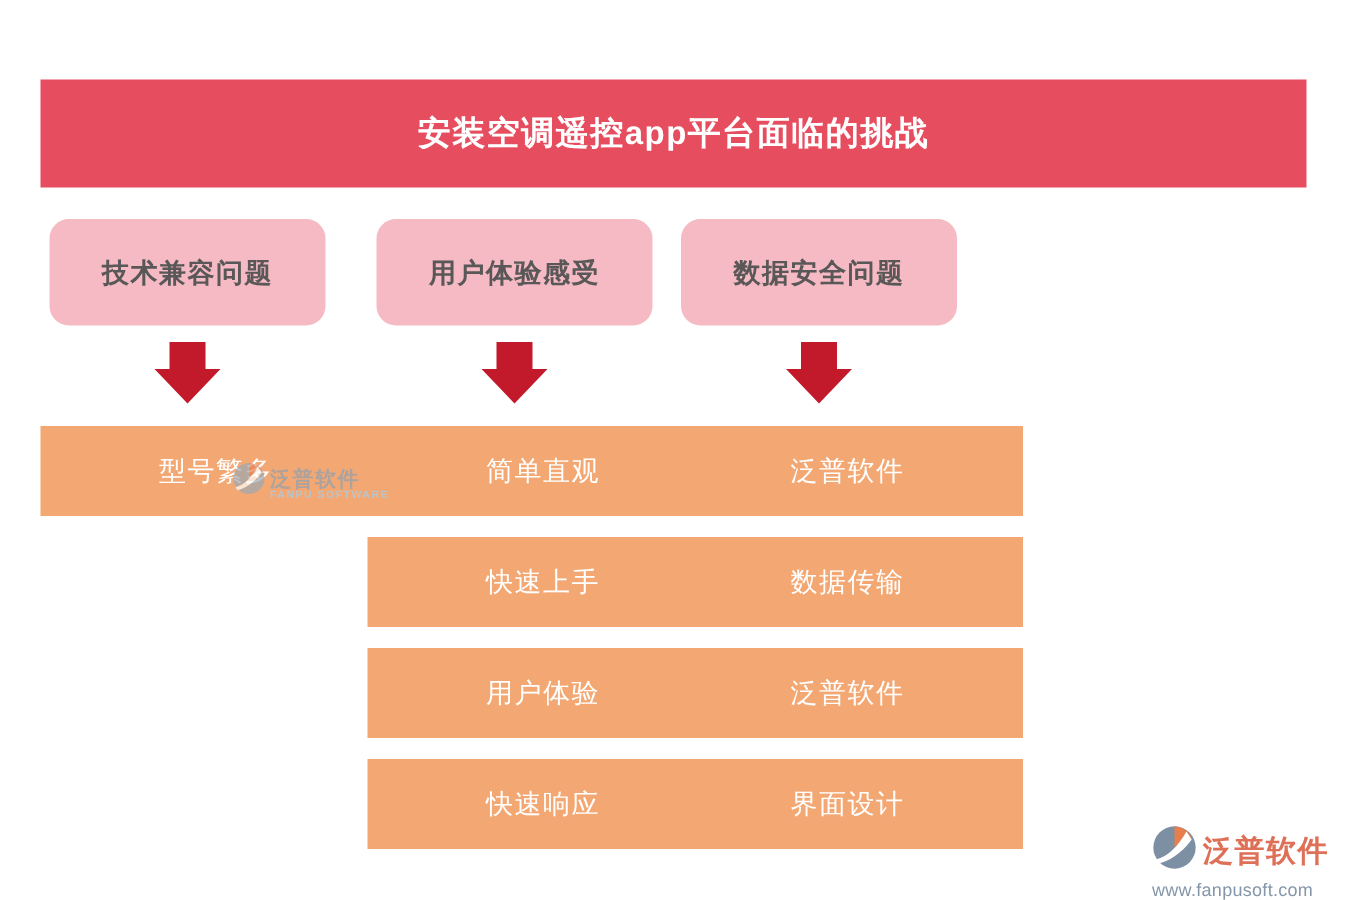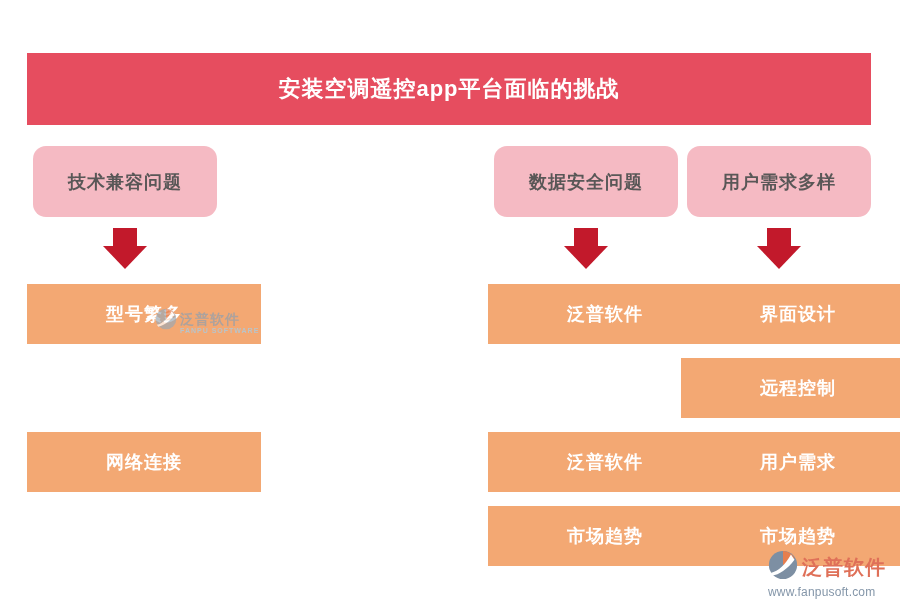--- a/index.html
+++ b/index.html
@@ -9,42 +9,42 @@
     position:relative; width:900px; height:600px; background:#fff; overflow:hidden;
   }
   .banner {
     position:absolute; left:27px; top:53px; width:844px; height:72px;
     background:var(--banner_red,#E64D5F);
     color:#fff; font-size:22px; font-weight:bold;
     display:flex; align-items:center; justify-content:center;
     letter-spacing:1px;
   }
   .column { position:absolute; top:146px; width:196px; height:424px;text-align:right; }
-  .col-0 { left:27px; } .col-1 { left:245px; } .col-2 { left:488px; } .col-3 { left:681px; }
+  .col-0 { left:27px; } .col-1 { left:245px; } .col-2 { left:448px; } .col-3 { left:681px; }
   .cat-header {
     position:absolute; top:0; left:6px; right:6px; height:71px;
     background:var(--pink,#F5BAC3); border-radius:13px;
     color:var(--header_text,#595757); font-size:18px; font-weight:bold;
     display:flex; align-items:center; justify-content:center;
     letter-spacing:1px;
   }
   .arrow { position:absolute; top:82px; left:50%; transform:translateX(-50%); width:44px; height:40px; }
   .arrow .stem {
     position:absolute; top:0; left:10px; width:24px; height:18px;
     background:var(--arrow_red,#C2192B);
   }
   .arrow .head {
     position:absolute; top:18px; left:0; width:0; height:0;
     border-left:22px solid transparent; border-right:22px solid transparent;
     border-top:23px solid var(--arrow_red,#C2192B);
   }
   .item {
     position:absolute; left:0; width:234px; height:60px;
     background:var(--orange,#F3A873);
-    color:#fff; font-size:18px; font-weight:bold;
+    color:#fff; font-size:18px; font-weight:normal;
     display:flex; align-items:center; justify-content:center;
     letter-spacing:1px;
   }
   .row-0 { top:138px; } .row-1 { top:212px; } .row-2 { top:286px; } .row-3 { top:360px; }
 
   
   .watermark {
     position:absolute; left:155px; top:308px; width:110px; height:36px;
     display:flex; align-items:flex-start; opacity:.8; pointer-events:none;
   }
@@ -74,46 +74,46 @@
 
   <div class="banner">安装空调遥控app平台面临的挑战</div>
 
   <div class="column col-0">
     <div class="cat-header">技术兼容问题</div>
     <div class="arrow">
         <div class="stem"></div>
         <div class="head"></div>
       </div>
     <div class="item row-0">型号繁多</div>
-    <div class="item row-2">网络连接</div>
   </div>
 
+  <div class="column col-1">
+    <div class="cat-header">用户体验感受</div>
+    <div class="arrow">
+        <div class="stem"></div>
+        <div class="head"></div>
+      </div>
+    <div class="item row-0">简单直观</div>
+    <div class="item row-1">快速上手</div>
+    <div class="item row-2">用户体验</div>
+    <div class="item row-3">快速响应</div>
+  </div>
 
   <div class="column col-2">
     <div class="cat-header">数据安全问题</div>
     <div class="arrow">
         <div class="stem"></div>
         <div class="head"></div>
       </div>
     <div class="item row-0">泛普软件</div>
+    <div class="item row-1">数据传输</div>
     <div class="item row-2">泛普软件</div>
-    <div class="item row-3">市场趋势</div>
+    <div class="item row-3">界面设计</div>
   </div>
 
-  <div class="column col-3">
-    <div class="cat-header">用户需求多样</div>
-    <div class="arrow">
-        <div class="stem"></div>
-        <div class="head"></div>
-      </div>
-    <div class="item row-0">界面设计</div>
-    <div class="item row-1">远程控制</div>
-    <div class="item row-2">用户需求</div>
-    <div class="item row-3">市场趋势</div>
-  </div>
 
   <div class="watermark">
     <span>
       <svg width="22" height="22" viewBox="0 0 34 34" style="opacity:.85">
         <circle cx="17" cy="17" r="16" fill="#9CA8B4"></circle>
         <path d="M17 1 A16 16 0 0 1 30 9 L17 17 Z" fill="#E77E4E"></path>
         <path d="M3 26 C12 24 20 16 26 5 L30 11 C22 22 12 28 5 29 Z" fill="#fff"></path>
       </svg>
     </span>
     <span class="wm-text">

